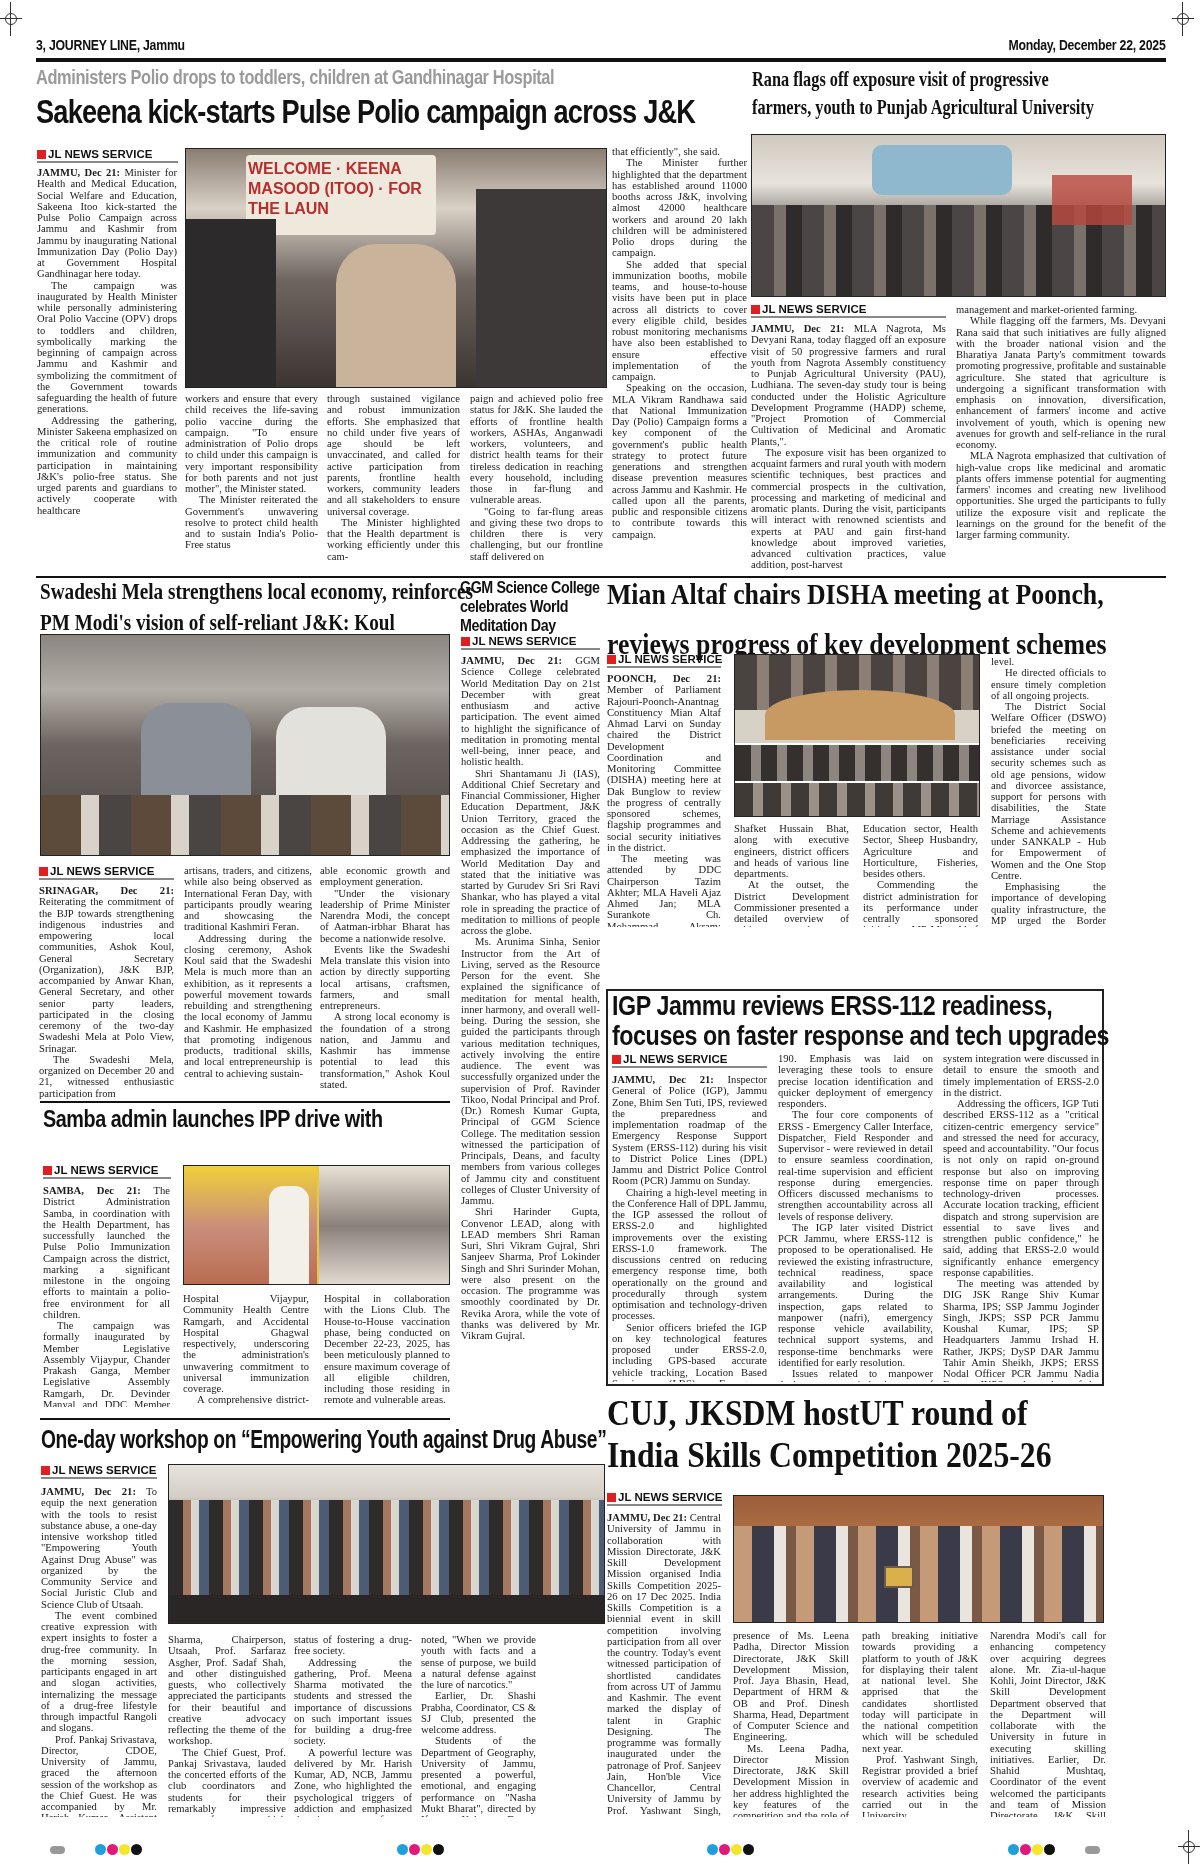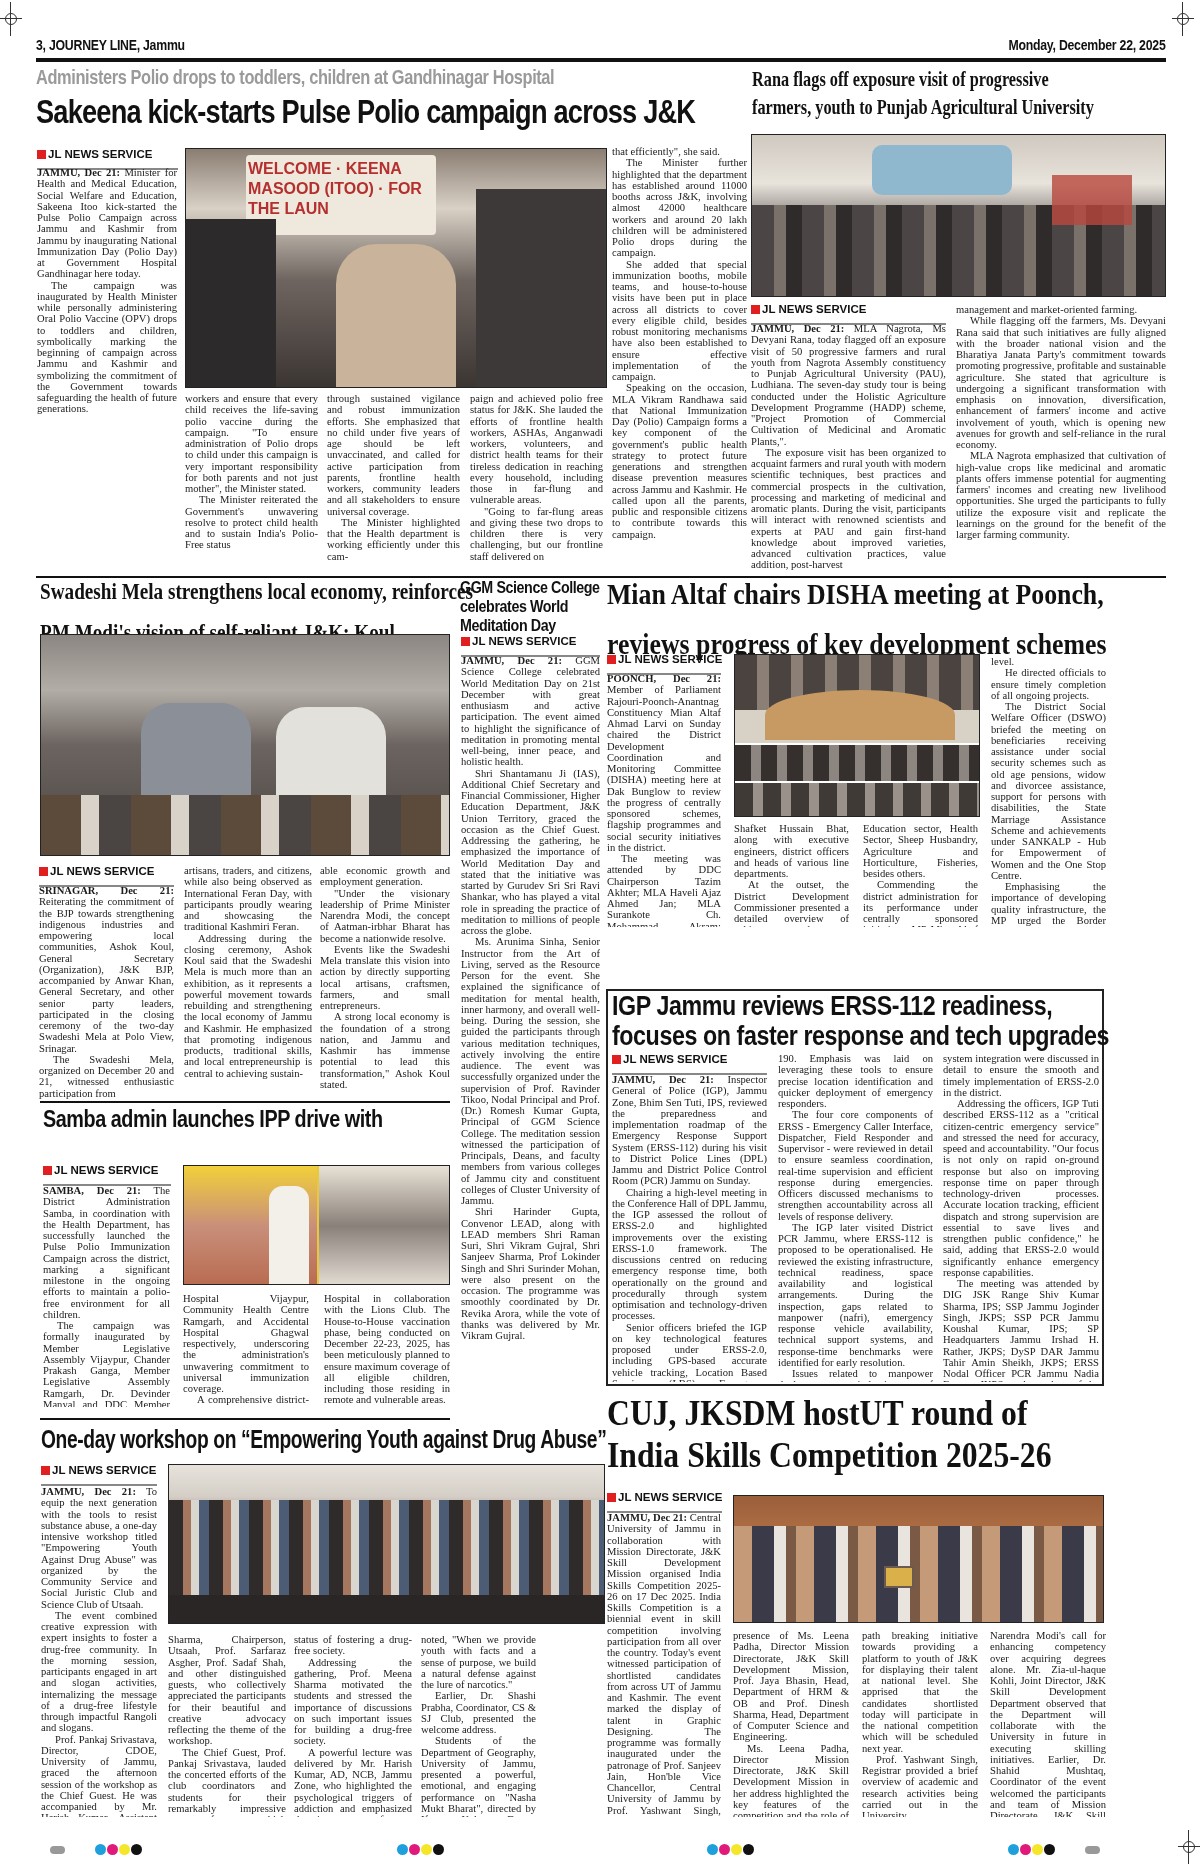--- a/index.html
+++ b/index.html
@@ -8,21 +8,21 @@
 .abs{position:absolute}
 .reg{position:absolute;width:22px;height:34px}
 .reg:before{content:"";position:absolute;left:10px;top:0;width:1px;height:34px;background:#333}
 .reg:after{content:"";position:absolute;left:0;top:16px;width:22px;height:1px;background:#333}
 .reg i{position:absolute;left:5px;top:11px;width:12px;height:12px;border:1px solid #333;border-radius:50%}
 .mast{font-family:"Liberation Sans",sans-serif;font-weight:bold;font-size:15px;letter-spacing:-.3px;transform:scaleX(.82);transform-origin:left}
 .mastR{transform-origin:right}
 .rule{position:absolute;background:#111}
 .cond{font-family:"Liberation Sans",sans-serif;font-weight:bold;display:inline-block;transform-origin:left top;white-space:nowrap;letter-spacing:-.5px}
 .serifH{font-family:"Liberation Serif",serif;font-weight:bold;white-space:nowrap;display:inline-block;transform-origin:left top}
-.byline{position:absolute;font-family:"Liberation Sans",sans-serif;font-size:11.5px;font-weight:bold;color:#111;border-bottom:2px solid #888;padding-bottom:8px;white-space:nowrap}
+.byline{position:absolute;font-family:"Liberation Sans",sans-serif;font-size:11.5px;font-weight:bold;color:#111;border-bottom:2px solid #888;padding-bottom:1px;white-space:nowrap}
 .byline b{display:inline-block;width:9px;height:9px;background:#e02020;margin-right:2px;vertical-align:-1px}
 .col{position:absolute;font-family:"Liberation Serif",serif;font-size:10.6px;line-height:11.25px;text-align:justify;hyphens:auto;color:#1a1a1a;overflow:hidden}
 .col p{text-indent:14px}
 .col p.first{text-indent:0}
 .col .dl{font-weight:bold}
 .photo{position:absolute;border:1px solid #222;overflow:hidden}
 .box{position:absolute;border:2px solid #222}
 .dots{position:absolute;display:flex;gap:1px}
 .dots i{width:11px;height:11px;border-radius:50%;display:block}
 .pill{position:absolute;width:15px;height:8px;border-radius:4px;background:#999}
@@ -47,20 +47,21 @@
 <div class="abs" style="left:36px;top:65px">
   <span class="cond" style="font-size:21px;color:#9a9a9a;transform:scaleX(.78)">Administers Polio drops to toddlers, children at Gandhinagar Hospital</span>
 </div>
 <div class="abs" style="left:36px;top:92px">
   <span class="cond" style="font-size:34px;color:#111;transform:scaleX(.80);letter-spacing:-1px">Sakeena kick-starts Pulse Polio campaign across J&amp;K</span>
 </div>
 <div class="byline" style="left:37px;top:148px;width:141px"><b></b><span>JL NEWS SERVICE</span></div>
 <div class="col" style="left:37px;top:167px;width:140px;height:407px">
   <p class="first"><span class="dl">JAMMU, Dec 21:</span> <span>Minister for Health and Medical Education, Social Welfare and Education, Sakeena Itoo kick-started the Pulse Polio Campaign across Jammu and Kashmir from Jammu by inaugurating National Immunization Day (Polio Day) at Government Hospital Gandhinagar here today.</span></p>
   <p>The campaign was inaugurated by Health Minister while personally administering Oral Polio Vaccine (OPV) drops to toddlers and children, symbolically marking the beginning of campaign across Jammu and Kashmir and symbolizing the commitment of the Government towards safeguarding the health of future generations.</p>
+  <p>Addressing the gathering, Minister Sakeena emphasized on the critical role of routine immunization and community participation in maintaining J&amp;K's polio-free status. She urged parents and guardians to actively cooperate with healthcare</p>
 </div>
 <div class="photo" style="left:185px;top:148px;width:422px;height:240px;background:linear-gradient(180deg,#8a7d72 0%,#d9d1c6 25%,#6f6560 55%,#3b3532 100%)" title="photo-minister-polio-drops">
   <div class="abs" style="left:60px;top:6px;width:190px;height:80px;background:#efe9dd;border-radius:4px"></div>
   <div class="abs" style="left:62px;top:10px;font-family:'Liberation Sans',sans-serif;font-weight:bold;font-size:16px;color:#b52f2f;line-height:20px;width:190px">WELCOME · KEENA MASOOD (ITOO) · FOR THE LAUN</div>
   <div class="abs" style="left:0;top:70px;width:90px;height:170px;background:#2c2a2a"></div>
   <div class="abs" style="left:150px;top:95px;width:120px;height:145px;background:#c9b39a;border-radius:40px 40px 0 0"></div>
   <div class="abs" style="left:290px;top:40px;width:132px;height:200px;background:#3d3939"></div>
 </div>
 <div class="col" style="left:185px;top:393px;width:133px;height:181px">
   <p class="first">workers and ensure that every child receives the life-saving polio vaccine during the campaign. "To ensure administration of Polio drops to child under this campaign is very important responsibility for both parents and not just mother", the Minister stated.</p>
@@ -98,21 +99,21 @@
 <div class="col" style="left:956px;top:304px;width:210px;height:270px">
   <p class="first">management and market-oriented farming.</p>
   <p>While flagging off the farmers, Ms. Devyani Rana said that such initiatives are fully aligned with the broader national vision and the Bharatiya Janata Party's commitment towards promoting progressive, profitable and sustainable agriculture. She stated that agriculture is undergoing a significant transformation with emphasis on innovation, diversification, enhancement of farmers' income and active involvement of youth, which is opening new avenues for growth and self-reliance in the rural economy.</p>
   <p>MLA Nagrota emphasized that cultivation of high-value crops like medicinal and aromatic plants offers immense potential for augmenting farmers' incomes and creating new livelihood opportunities. She urged the participants to fully utilize the exposure visit and replicate the learnings on the ground for the benefit of the larger farming community.</p>
 </div>
 
 <div class="rule" style="left:36px;top:576px;width:1130px;height:2px"></div>
 
 <div class="abs" style="left:40px;top:578px">
   <div><span class="serifH" style="font-size:24px;transform:scaleX(.80)">Swadeshi Mela strengthens local economy, reinforces</span></div>
-  <div style="margin-top:14px"><span class="serifH" style="font-size:24px;transform:scaleX(.80)">PM Modi's vision of self-reliant J&amp;K: Koul</span></div>
+  <div style="margin-top:4px"><span class="serifH" style="font-size:24px;transform:scaleX(.80)">PM Modi's vision of self-reliant J&amp;K: Koul</span></div>
 </div>
 <div class="photo" style="left:40px;top:634px;width:410px;height:222px;background:linear-gradient(180deg,#8c8682 0%,#b3ada7 25%,#6b6460 50%,#4b4542 100%)" title="photo-feran-display">
   <div class="abs" style="left:100px;top:68px;width:110px;height:130px;background:#8b8f98;border-radius:30px 30px 4px 4px"></div>
   <div class="abs" style="left:235px;top:72px;width:110px;height:120px;background:#e3e1dc;border-radius:30px 30px 4px 4px"></div>
   <div class="abs" style="left:0;top:160px;width:410px;height:62px;background:repeating-linear-gradient(90deg,#5c4a3a 0 40px,#d8d2c8 40px 58px,#4a4442 58px 90px)"></div>
 </div>
 <div class="byline" style="left:39px;top:865px;width:135px"><b></b><span>JL NEWS SERVICE</span></div>
 <div class="col" style="left:39px;top:885px;width:135px;height:220px">
   <p class="first"><span class="dl">SRINAGAR, Dec 21:</span> <span>Reiterating the commitment of the BJP towards strengthening indigenous industries and empowering local communities, Ashok Koul, General Secretary (Organization), J&amp;K BJP, accompanied by Anwar Khan, General Secretary, and other senior party leaders, participated in the closing ceremony of the two-day Swadeshi Mela at Polo View, Srinagar.</span></p>
   <p>The Swadeshi Mela, organized on December 20 and 21, witnessed enthusiastic participation from</p>

